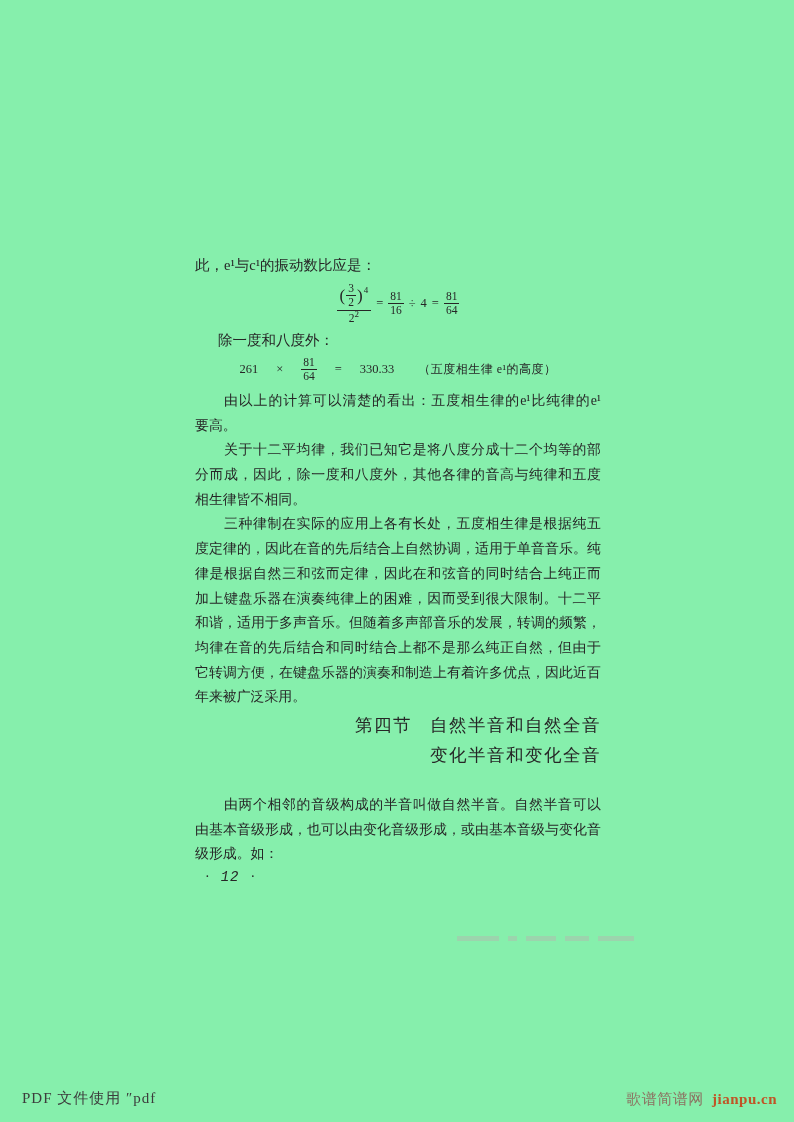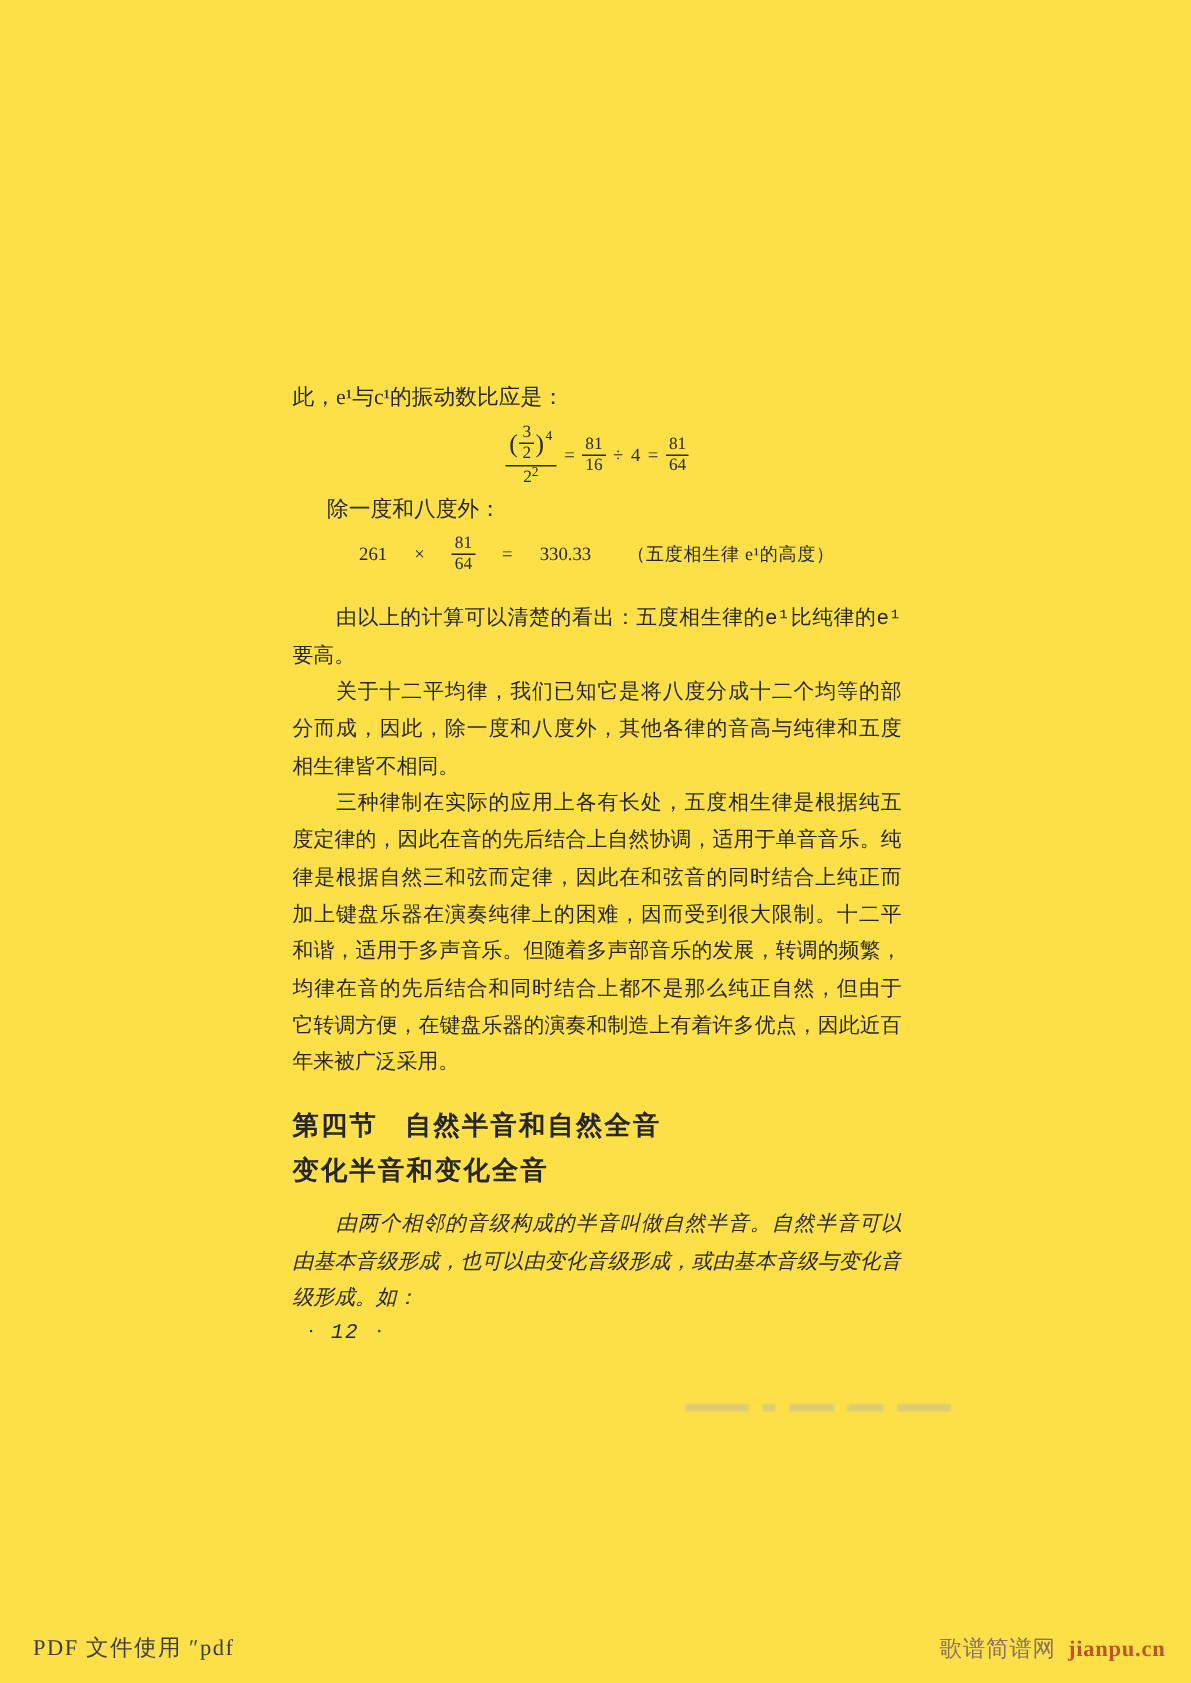--- a/index.html
+++ b/index.html
@@ -1,19 +1,19 @@
 <!DOCTYPE html>
 <html><head>
 <meta charset="utf-8">
 <style>
   html,body{margin:0;padding:0;}
   .page{
     position:relative;
     width:794px;height:1122px;
-    background:#fde047;
+    background:#86efac;
     color:#262626;
     font-family:"Liberation Serif","DejaVu Serif",serif;
     overflow:hidden;
   }
   .column{position:absolute;left:195px;top:253px;width:406px;}
 
   .line{font-size:14.5px;line-height:25px;height:25px;white-space:nowrap;}
   .line.indent{text-indent:23px;}
 
   
@@ -33,24 +33,24 @@
 
   
   .para .tline{
     font-size:13.9px;
     height:24.7px;line-height:24.7px;
     text-align:justify;text-align-last:justify;
     overflow:hidden;
   }
   .para .tline.first{text-indent:29px;}
   .para .tline.end{text-align-last:left;}
-  .pA{margin-top:19px;font-family:Liberation Mono, monospace;}
+  .pA{margin-top:7px;}
 
   
-  .heading{margin-top:13px;text-align:left;font-size:17.5px;line-height:30px;font-weight:700;letter-spacing:1.5px;}
+  .heading{text-align:right;font-size:17.5px;line-height:30px;font-weight:400;letter-spacing:1.5px;}
   .h-label{margin-right:18px;}
 
   
   .pagenum{margin-top:2px;display:flex;align-items:center;gap:11px;font-size:14px;padding-left:10px;}
   .pagenum .num{font-style:italic;letter-spacing:1px;font-family:Liberation Mono, monospace;}
 
   
   .bleed{position:absolute;left:457px;top:936px;display:flex;gap:9px;align-items:center;opacity:0.45;filter:blur(0.7px);}
   .bleed span{display:block;height:5px;background:#b8b4b0;}
   .b1{width:42px;} .b2{width:9px;} .b3{width:30px;} .b4{width:24px;} .b5{width:36px;}
@@ -134,21 +134,21 @@
 
     <div class="heading">
       <div class="h-line1">
         <span class="h-label">第四节</span><span class="h-title">自然半音和自然全音</span>
       </div>
       <div class="h-line2">
         <span class="h-title">变化半音和变化全音</span>
       </div>
     </div>
 
-    <div class="para pD" style="margin-top:10px;font-style:italic;">
+    <div class="para pD" style="margin-top:23px;">
         <div class="tline first">由两个相邻的音级构成的半音叫做自然半音。自然半音可以</div>
         <div class="tline">由基本音级形成，也可以由变化音级形成，或由基本音级与变化音</div>
         <div class="tline end">级形成。如：</div>
       </div>
 
     <div class="pagenum">
       <span>·</span>
       <span class="num">12</span>
       <span>·</span>
     </div>

